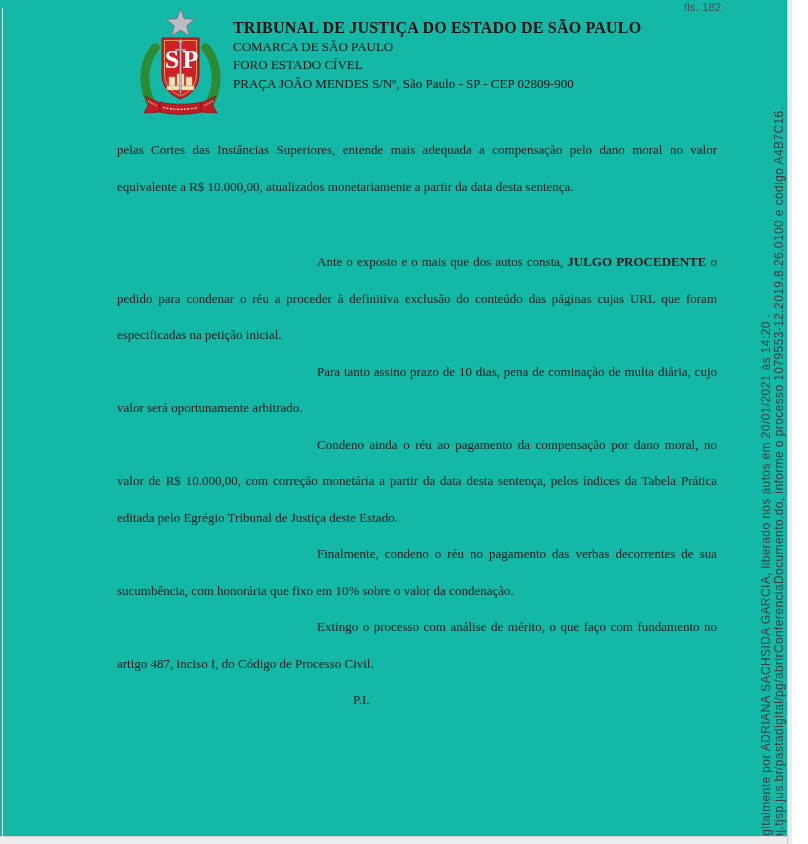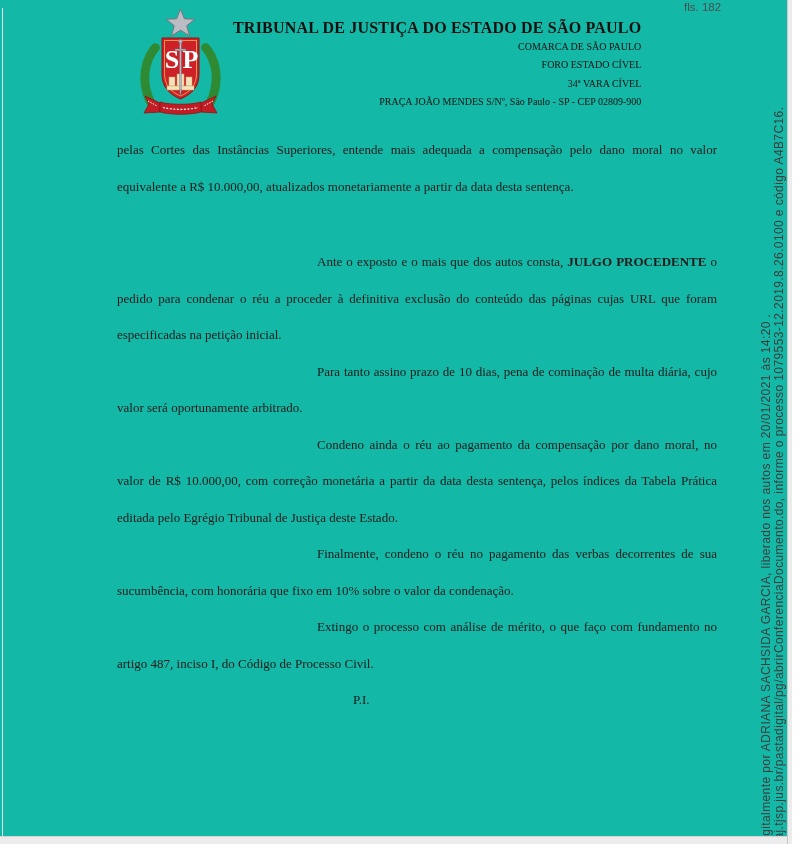--- a/index.html
+++ b/index.html
@@ -11,21 +11,21 @@
   .right-gutter{position:absolute;left:787px;top:0;width:21px;height:844px;background:#ececec;border-left:1px solid #c9c9c9;box-sizing:border-box;}
   .bottom-gutter{position:absolute;left:0;top:836px;width:787px;height:8px;background:#ececec;border-top:1px solid #d4d4d4;box-sizing:border-box;}
   .folio{
     position:absolute;left:684px;top:1px;
     font-family:"Liberation Sans","DejaVu Sans",sans-serif;
     font-size:11.5px;color:#4d4d4d;
   }
   .emblem{position:absolute;left:133px;top:8px;width:95px;height:112px;}
   .hdr{position:absolute;left:233px;top:17px;color:#101010;white-space:nowrap;}
   .hdr .h-title{font-size:16px;font-weight:bold;line-height:21px;letter-spacing:0.2px;}
-  .hdr .h-line{font-size:10px;line-height:18.3px;text-align:right;}
+  .hdr .h-line{font-size:13px;line-height:18.3px;}
   .doc-body{
     position:absolute;left:117px;top:132px;width:600px;
     font-size:13px;line-height:36.5px;color:#1b1b1b;text-align:justify;
   }
   .doc-body p{margin:0;}
   .doc-body p.ind{text-indent:200px;}
   .doc-body p.gap{margin-top:39px;}
   .doc-body .b{font-weight:bold;}
   .doc-body p.pi{text-indent:236px;text-align:left;}
   .vt{
@@ -79,21 +79,20 @@
       <path d="M30,99.5 C40,102 55,102 65,99.5" stroke="#ffffff" stroke-width="1.2" fill="none" stroke-dasharray="2,1.5"></path>
       <path d="M15,93 L24,98" stroke="#ffffff" stroke-width="1" stroke-dasharray="1.5,1.2"></path>
       <path d="M80,93 L71,98" stroke="#ffffff" stroke-width="1" stroke-dasharray="1.5,1.2"></path>
     </svg>
   </div>
 
   <div class="hdr">
     <div class="h-title">TRIBUNAL DE JUSTIÇA DO ESTADO DE SÃO PAULO</div>
     <div class="h-line">COMARCA DE SÃO PAULO</div>
     <div class="h-line">FORO ESTADO CÍVEL</div>
-    <div class="h-line">34ª VARA CÍVEL</div>
     <div class="h-line">PRAÇA JOÃO MENDES S/Nº, São Paulo - SP - CEP 02809-900</div>
   </div>
 
   <div class="doc-body" id="doc-body">
 
   <p class=""><span>pelas Cortes das Instâncias Superiores, entende mais adequada a compensação pelo dano moral no valor equivalente a R$ 10.000,00, atualizados monetariamente a partir da data desta sentença.</span></p>
       <p class="ind gap"><span>Ante o exposto e o mais que dos autos consta, </span><span class="b">JULGO PROCEDENTE</span><span> o pedido para condenar o réu a proceder à definitiva exclusão do conteúdo das páginas cujas URL que foram especificadas na petição inicial.</span></p>
       <p class="ind "><span>Para tanto assino prazo de 10 dias, pena de cominação de multa diária, cujo valor será oportunamente arbitrado.</span></p>
       <p class="ind "><span>Condeno ainda o réu ao pagamento da compensação por dano moral, no valor de R$ 10.000,00, com correção monetária a partir da data desta sentença, pelos índices da Tabela Prática editada pelo Egrégio Tribunal de Justiça deste Estado.</span></p>
       <p class="ind "><span>Finalmente, condeno o réu no pagamento das verbas decorrentes de sua sucumbência, com honorária que fixo em 10% sobre o valor da condenação.</span></p>

